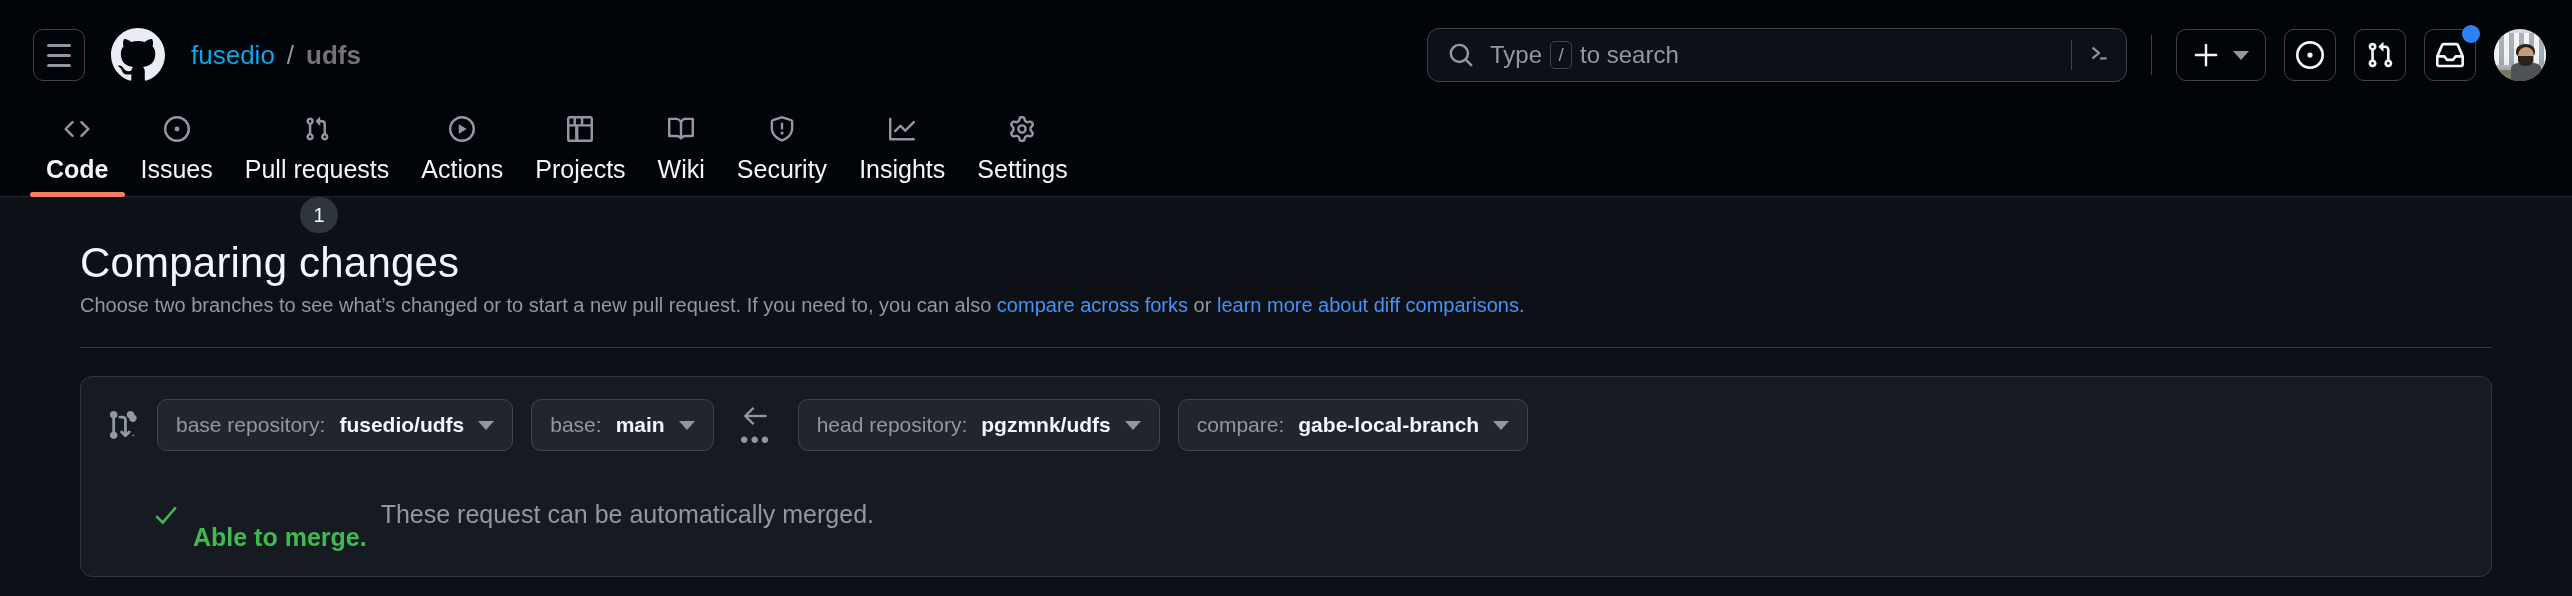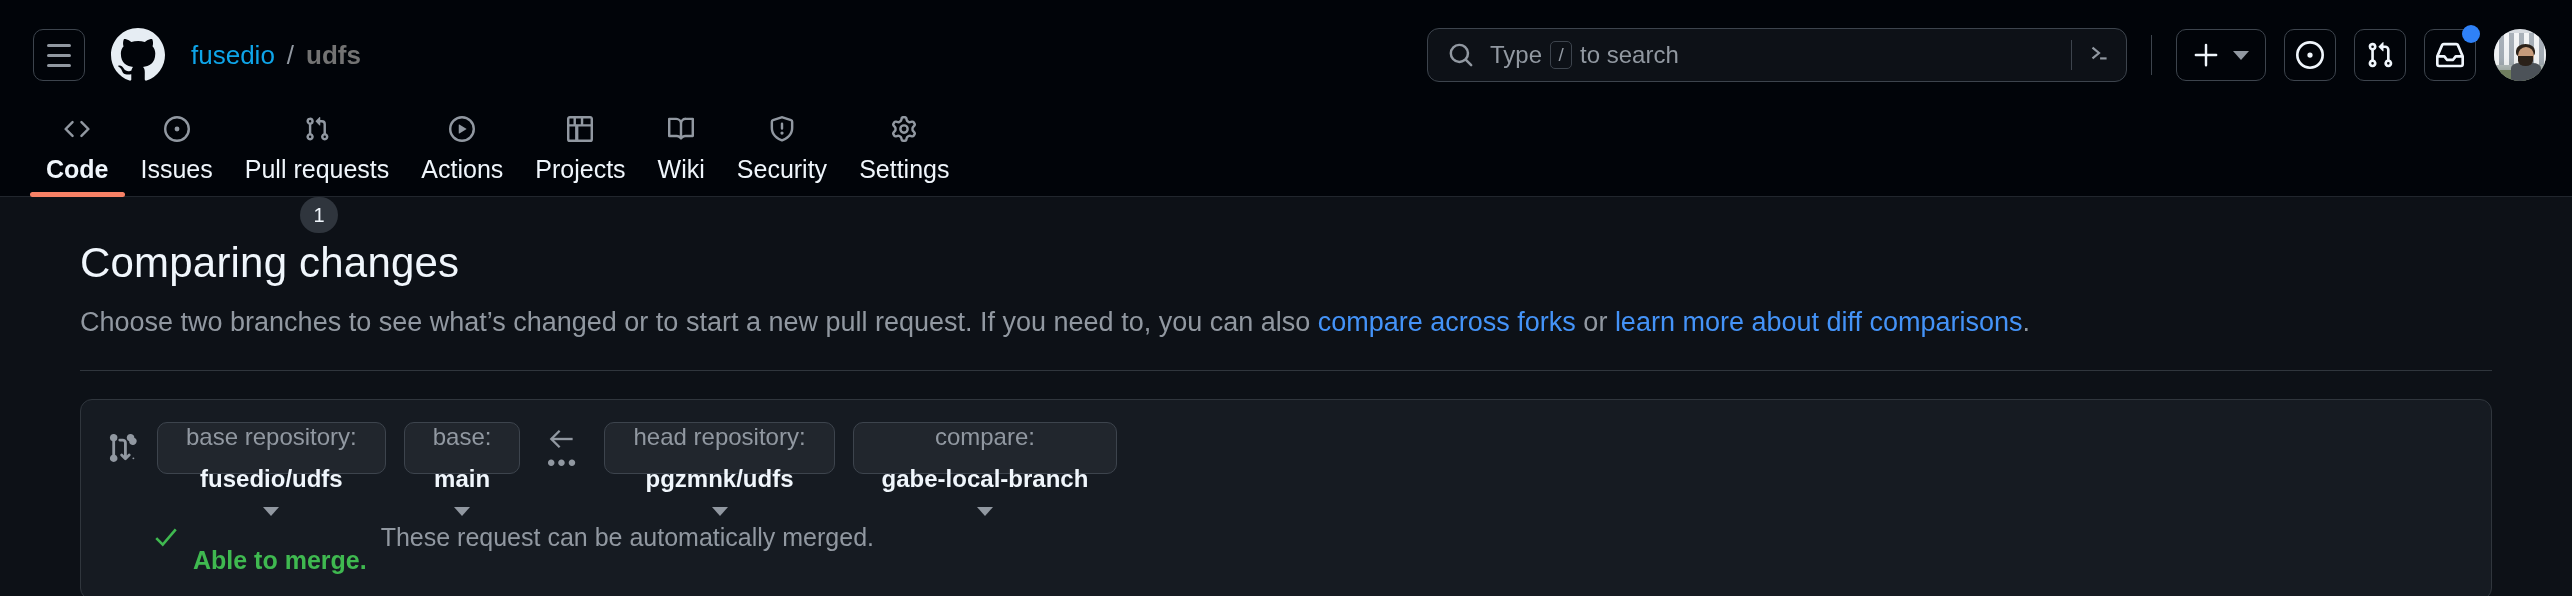--- a/index.html
+++ b/index.html
@@ -170,22 +170,22 @@
   
   .main { padding: 0 80px; }
   .page-title {
     font-size: 42px;
     color: #f0f6fc;
     font-weight: normal;
     margin-top: 42px;
     letter-spacing: .2px;
   }
   .page-desc {
-    margin-top: 17px;
-    font-size: 27px;
+    margin-top: 4px;
+    font-size: 20px;
     color: #9198a1;
     line-height: 1.4;
   }
   .page-desc a { color: #4493f8; text-decoration: none; }
   .rule { height: 1px; background: #30363d; margin-top: 28px; }
 
   .compare-panel {
     margin-top: 28px;
     background: #161b22;
     border: 1px solid #30363d;
@@ -193,26 +193,25 @@
     padding: 22px 28px 24px 28px;
   }
   .branch-row { display: flex; align-items: center; gap: 18px; }
   .compare-icon svg { width: 30px; height: 30px; fill: #9198a1; display: block; }
   .selectbtn {
     height: 52px;
     background: #21262d;
     border: 1px solid #3d444d;
     border-radius: 10px;
     display: flex; align-items: center; gap: 14px;
-    padding: 0 28px;
-    font-size: 24px;
+    padding: 0 18px;
+    font-size: 21px;
     color: #9198a1;
     cursor: pointer;
     white-space: nowrap;
-    flex-direction: column;
   }
   .selectbtn b { color: #f0f6fc; font-weight: bold; }
   .selectbtn .caret {
     width: 0; height: 0;
     border-left: 8px solid transparent;
     border-right: 8px solid transparent;
     border-top: 9px solid #9198a1;
   }
   .arrow-block {
     display: flex; flex-direction: column;
@@ -380,20 +379,28 @@
 
   <div class="navitem">
     <span class="nico">
       <svg viewBox="0 0 16 16">
           <path d="M7.467.133a1.748 1.748 0 0 1 1.066 0l5.25 1.68A1.75 1.75 0 0 1 15 3.48V7c0 1.566-.32 3.182-1.303 4.682-.983 1.498-2.585 2.813-5.032 3.855a1.697 1.697 0 0 1-1.33 0c-2.447-1.042-4.049-2.357-5.032-3.855C1.32 10.182 1 8.566 1 7V3.48a1.75 1.75 0 0 1 1.217-1.667Zm.61 1.429a.25.25 0 0 0-.153 0l-5.25 1.68a.25.25 0 0 0-.174.238V7c0 1.358.275 2.666 1.057 3.86.784 1.194 2.121 2.34 4.366 3.297a.196.196 0 0 0 .154 0c2.245-.956 3.582-2.104 4.366-3.298C13.225 9.666 13.5 8.36 13.5 7V3.48a.251.251 0 0 0-.174-.237l-5.25-1.68ZM8.75 4.75v3a.75.75 0 0 1-1.5 0v-3a.75.75 0 0 1 1.5 0ZM9 10.5a1 1 0 1 1-2 0 1 1 0 0 1 2 0Z"></path>
         </svg>
     </span>
     <span>Security</span>
   </div>
 
+  <div class="navitem">
+    <span class="nico">
+      <svg viewBox="0 0 16 16">
+          <path d="M1.5 1.75V13.5h13.75a.75.75 0 0 1 0 1.5H.75a.75.75 0 0 1-.75-.75V1.75a.75.75 0 0 1 1.5 0Zm14.28 2.53-5.25 5.25a.75.75 0 0 1-1.06 0L7 7.06 4.28 9.78a.751.751 0 0 1-1.042-.018.751.751 0 0 1-.018-1.042l3.25-3.25a.75.75 0 0 1 1.06 0L10 7.94l4.72-4.72a.751.751 0 0 1 1.042.018.751.751 0 0 1 .018 1.042Z"></path>
+        </svg>
+    </span>
+    <span>Insights</span>
+  </div>
 
   <div class="navitem">
     <span class="nico">
       <svg viewBox="0 0 16 16">
           <path d="M8 0a8.2 8.2 0 0 1 .701.031C9.444.095 9.99.645 10.16 1.29l.288 1.107c.018.066.079.158.212.224.231.114.454.243.668.386.123.082.233.09.299.071l1.103-.303c.644-.176 1.392.021 1.82.63.27.385.506.792.704 1.218.315.675.111 1.422-.364 1.891l-.814.806c-.049.048-.098.147-.088.294.016.257.016.515 0 .772-.01.147.039.246.088.294l.814.806c.475.469.679 1.216.364 1.891a7.977 7.977 0 0 1-.704 1.217c-.428.61-1.176.807-1.82.63l-1.102-.302c-.067-.019-.177-.011-.3.071a5.909 5.909 0 0 1-.668.386c-.133.066-.194.158-.212.224l-.288 1.107c-.17.645-.716 1.195-1.459 1.259a8.006 8.006 0 0 1-1.402 0c-.743-.064-1.289-.614-1.459-1.259l-.289-1.107c-.017-.066-.078-.158-.211-.224a5.927 5.927 0 0 1-.668-.386c-.123-.082-.233-.09-.3-.071l-1.102.302c-.644.177-1.392-.02-1.82-.63a8.12 8.12 0 0 1-.704-1.217c-.315-.675-.111-1.422.363-1.891l.815-.806c.05-.048.098-.147.088-.294a6.214 6.214 0 0 1 0-.772c.01-.147-.038-.246-.088-.294l-.815-.806C.635 6.045.431 5.298.746 4.623a7.92 7.92 0 0 1 .704-1.217c.428-.61 1.176-.807 1.82-.63l1.102.302c.067.019.177.011.3-.071.214-.143.437-.272.668-.386.133-.066.194-.158.211-.224l.29-1.107C5.91.645 6.456.095 7.199.03 7.433.01 7.666 0 8 0Zm-.571 1.525c-.036.003-.108.036-.137.146l-.289 1.105c-.147.561-.549.967-.998 1.189-.173.086-.34.183-.5.29-.417.278-.97.423-1.529.27l-1.103-.303c-.109-.03-.175.016-.195.045-.22.312-.412.644-.573.99-.014.031-.021.11.059.19l.815.806c.411.406.562.957.53 1.456a4.709 4.709 0 0 0 0 .582c.032.499-.119 1.05-.53 1.456l-.815.806c-.08.08-.073.159-.059.19.162.346.353.677.573.989.02.03.085.076.195.046l1.102-.303c.56-.153 1.113-.008 1.53.27.161.107.328.204.501.29.447.222.85.629.997 1.189l.289 1.105c.029.109.101.143.137.146a6.6 6.6 0 0 0 1.142 0c.036-.003.108-.036.137-.146l.289-1.105c.147-.561.549-.967.998-1.189.173-.086.34-.183.5-.29.417-.278.97-.423 1.529-.27l1.103.303c.109.029.175-.016.195-.045.22-.313.411-.644.573-.99.014-.031.021-.11-.059-.19l-.815-.806c-.411-.406-.562-.957-.53-1.456a4.709 4.709 0 0 0 0-.582c-.032-.499.119-1.05.53-1.456l.815-.806c.08-.08.073-.159.059-.19a6.464 6.464 0 0 0-.573-.989c-.02-.03-.085-.076-.195-.046l-1.102.303c-.56.153-1.113.008-1.53-.27a4.44 4.44 0 0 0-.501-.29c-.447-.222-.85-.629-.997-1.189l-.289-1.105c-.029-.11-.101-.143-.137-.146a6.6 6.6 0 0 0-1.142 0ZM11 8a3 3 0 1 1-6 0 3 3 0 0 1 6 0ZM9.5 8a1.5 1.5 0 1 0-3.001.001A1.5 1.5 0 0 0 9.5 8Z"></path>
         </svg>
     </span>
     <span>Settings</span>
   </div>
 </div>

